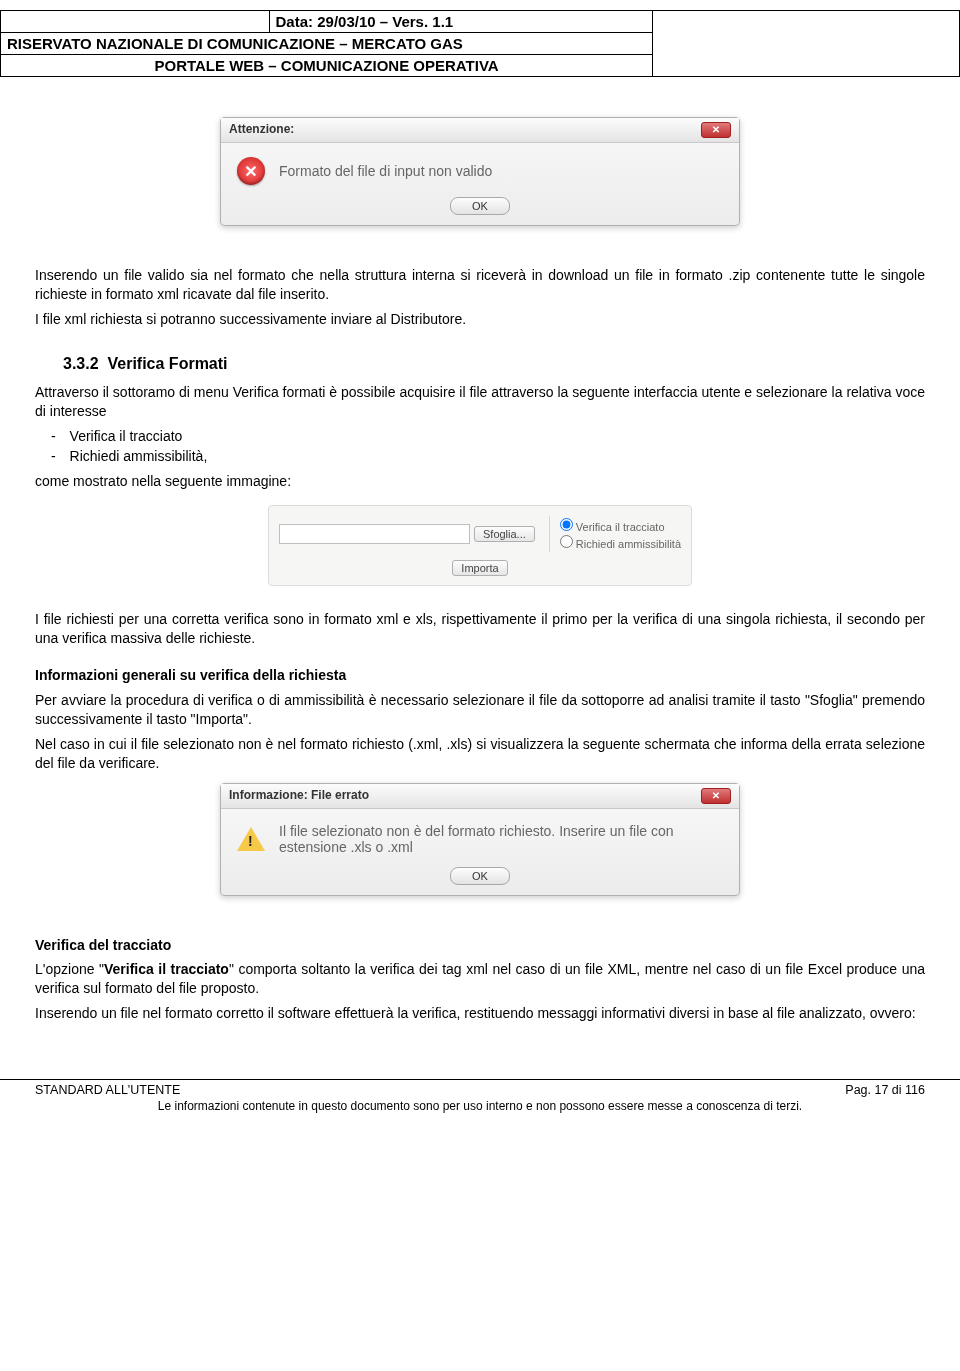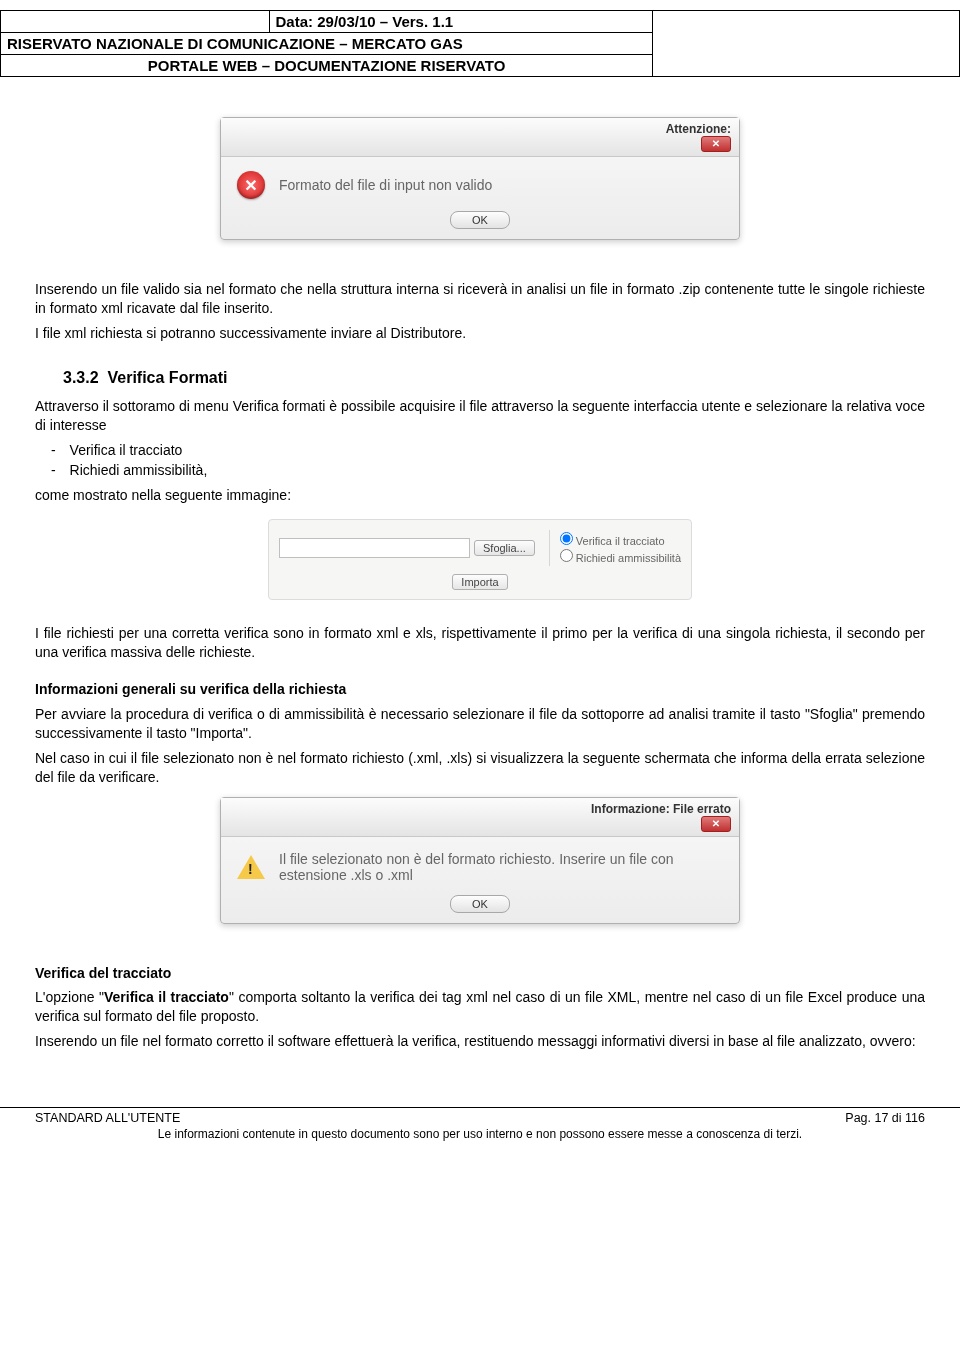--- a/index.html
+++ b/index.html
@@ -41,22 +41,21 @@
   }
   .dialog-title {
     background: linear-gradient(#fcfcfc,#e4e4e4);
     border-bottom: 1px solid #c8c8c8;
     padding: 4px 8px;
     font-weight: bold;
     font-size: 12px;
     color: #333;
     display: flex;
     justify-content: space-between;
-    align-items: flex-end;
-    flex-direction: column;
+    align-items: flex-start;
   }
   .close-btn {
     width: 30px; height: 16px;
     background: linear-gradient(#e07a7a,#c03030);
     border: 1px solid #a02020;
     border-radius: 3px;
     color: #fff;
     font-size: 10px;
     line-height: 14px;
     text-align: center;
@@ -189,42 +188,42 @@
   <tbody>
       <tr>
     <td class="hdr-empty">&nbsp;</td>
     <td class="hdr-meta" colspan="1">Data: 29/03/10 – Vers. 1.1</td>
     <td class="hdr-right" rowspan="3">&nbsp;</td>
   </tr>
   <tr>
     <td colspan="2" class="hdr-title1">RISERVATO NAZIONALE DI COMUNICAZIONE – MERCATO GAS</td>
   </tr>
   <tr>
-    <td colspan="2" class="hdr-title2">PORTALE WEB – DOCUMENTAZIONE RISERVATO</td>
+    <td colspan="2" class="hdr-title2">PORTALE WEB – COMUNICAZIONE OPERATIVA</td>
   </tr>
 </tbody>
   </table>
 
 <div class="content">
 
   <div class="dialog">
     <div class="dialog-title">
       <span>Attenzione:</span>
       <span class="close-btn">✕</span>
     </div>
     <div class="dialog-body">
       <div class="err-icon">✕</div>
       <div class="dialog-msg">Formato del file di input non valido</div>
     </div>
     <div class="dialog-footer">
       <span class="ok-btn">OK</span>
     </div>
   </div>
 
-  <p class="body-text">Inserendo un file valido sia nel formato che nella struttura interna si riceverà in analisi un file in formato .zip contenente tutte le singole richieste in formato xml ricavate dal file inserito.</p>
+  <p class="body-text">Inserendo un file valido sia nel formato che nella struttura interna si riceverà in download un file in formato .zip contenente tutte le singole richieste in formato xml ricavate dal file inserito.</p>
   <p class="body-text">I file xml richiesta si potranno successivamente inviare al Distributore.</p>
 
   <h3 class="section-head">
     <span>3.3.2</span>&nbsp;
     <span>Verifica Formati</span>
   </h3>
 
   <p class="body-text">Attraverso il sottoramo di menu Verifica formati è possibile acquisire il file attraverso la seguente interfaccia utente e selezionare la relativa voce di interesse</p>
   <ul class="dash">
     <li>Verifica il tracciato</li>

